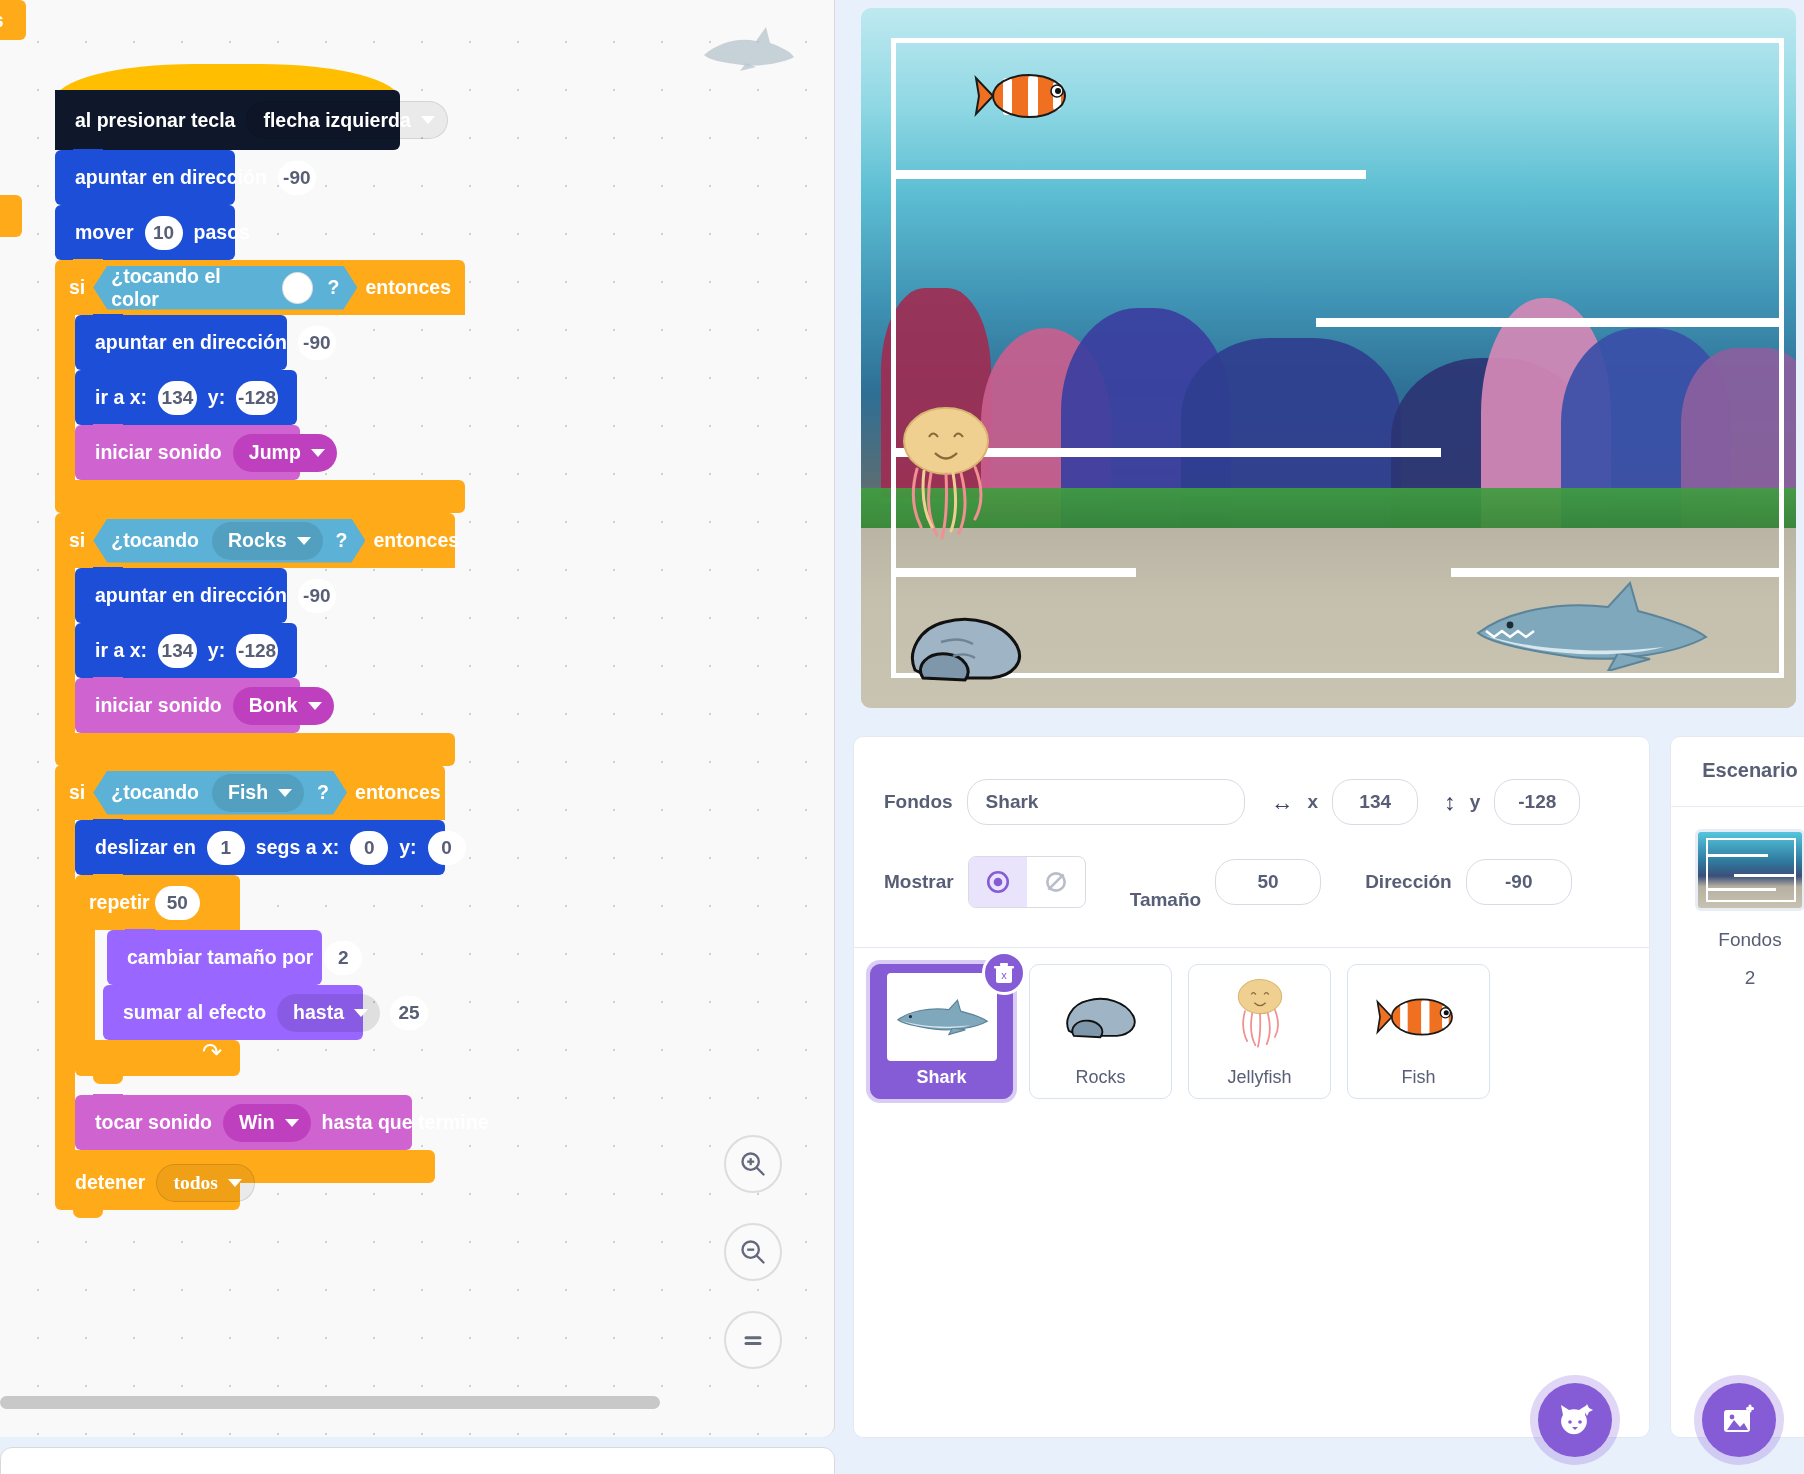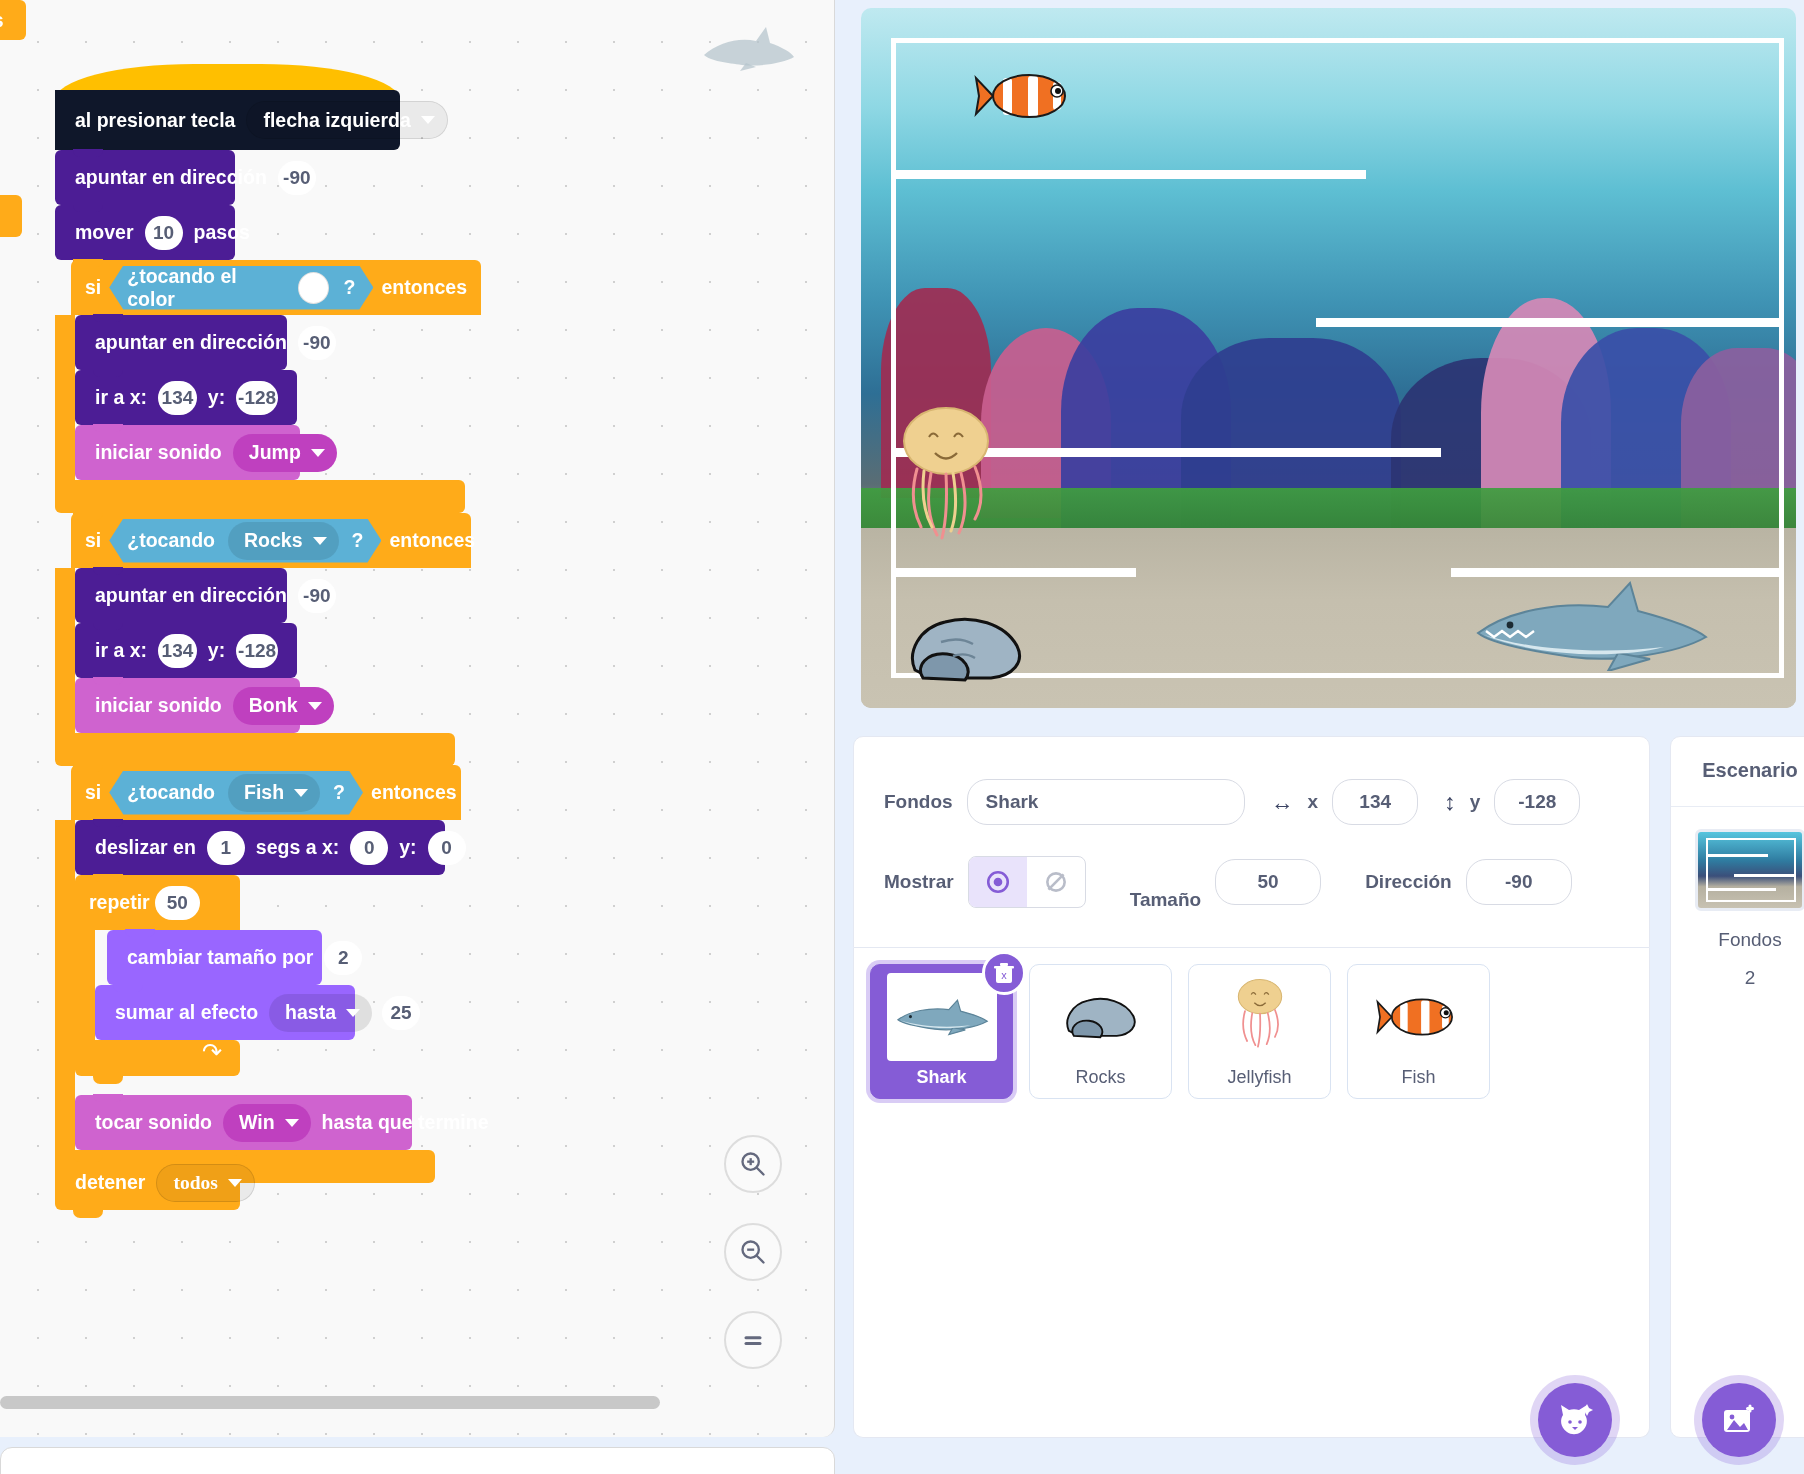--- a/index.html
+++ b/index.html
@@ -23,21 +23,21 @@
     position: absolute; inset: 0;
     background-image: radial-gradient(circle, #d0d0d0 1.2px, transparent 1.3px);
     background-size: 48px 48px;
     background-position: 14px 18px;
   }
 
   
   .blk { position: absolute; font-size: 19.5px; font-weight: bold; color: #fff;
          display: flex; align-items: center; white-space: nowrap; }
   .blk .lbl { padding: 0 6px; }
-  .motion  { background: #4c1d95; }
+  .motion  { background: #1d4ed8; }
   .sound   { background: #cf63cf; }
   .control { background: #ffab19; }
   .events  { background: #0f172a; }
   .looks   { background: #9966ff; }
 
   .stackblk {
     height: 55px; border-radius: 6px;
     padding: 0 14px;
   }
   .stackblk::before {
@@ -69,21 +69,21 @@
   .dd.lks { background: rgba(0,0,0,0.10); }
   .dd.ctl { background: rgba(0,0,0,0.06); border: 1px solid rgba(0,0,0,0.12); font-family: Liberation Serif, serif; }
   .caret { width: 0; height: 0; border-left: 7px solid transparent;
            border-right: 7px solid transparent; border-top: 8px solid #fff; }
   .colorswatch { width: 32px; height: 32px; border-radius: 50%; background:#fff;
                  border: 1px solid rgba(0,0,0,0.12); margin: 0 6px; }
 
   
   .cblock { position: absolute; }
   .c-head { height: 55px; border-radius: 6px 6px 0 0; display:flex; align-items:center;
-            padding: 0 14px; color:#fff; font-size:19.5px; font-weight:bold; background:#ffab19;margin-left:16px;}
+            padding: 0 14px; color:#fff; font-size:19.5px; font-weight:bold; background:#ffab19;}
   .c-head::before { content:""; position:absolute; left:18px; top:-1px; width:30px; height:8px;
                     border-radius:0 0 7px 7px; background:#ffab19; }
   .c-left { width: 20px; background: #ffab19; }
   .c-foot { height: 33px; background: #ffab19; border-radius: 0 6px 6px 6px; position: relative;}
   .c-foot::after { content:""; position:absolute; left:18px; bottom:-8px; width:30px; height:8px;
                    border-radius:0 0 7px 7px; background:#ffab19; }
 
   
   .hex { display: inline-flex; align-items: center; height: 44px; padding: 0 10px;
          background: #5cb1d6; color: #fff; font-size: 19.5px; font-weight: bold;
@@ -330,21 +330,21 @@
               <span class="oval">50</span>
               <span style="position:absolute; left:18px; top:-1px; width:30px; height:8px; background:#ffab19; border-radius:0 0 7px 7px;"></span>
             </div>
             <div style="display:flex;">
               <div style="width:20px; background:#ffab19; height:110px;"></div>
               <div style="position:relative; width:310px;">
                 <div class="blk looks stackblk" style="left:12px; top:0; width:215px;">
                   <span class="lbl">cambiar tamaño por</span>
                   <span class="oval">2</span>
                 </div>
-                <div class="blk looks stackblk" style="left:0; top:55px; width:260px;">
+                <div class="blk looks stackblk" style="left:8px; top:55px; width:260px;">
                   <span class="lbl">sumar al efecto</span>
                   <span class="dd lks">
                     <span>hasta</span>
                     <i class="caret"></i>
                   </span>
                   <span class="oval">25</span>
                 </div>
               </div>
             </div>
             <div style="height:36px; background:#ffab19; border-radius:0 6px 6px 6px; width:165px; position:relative;">

